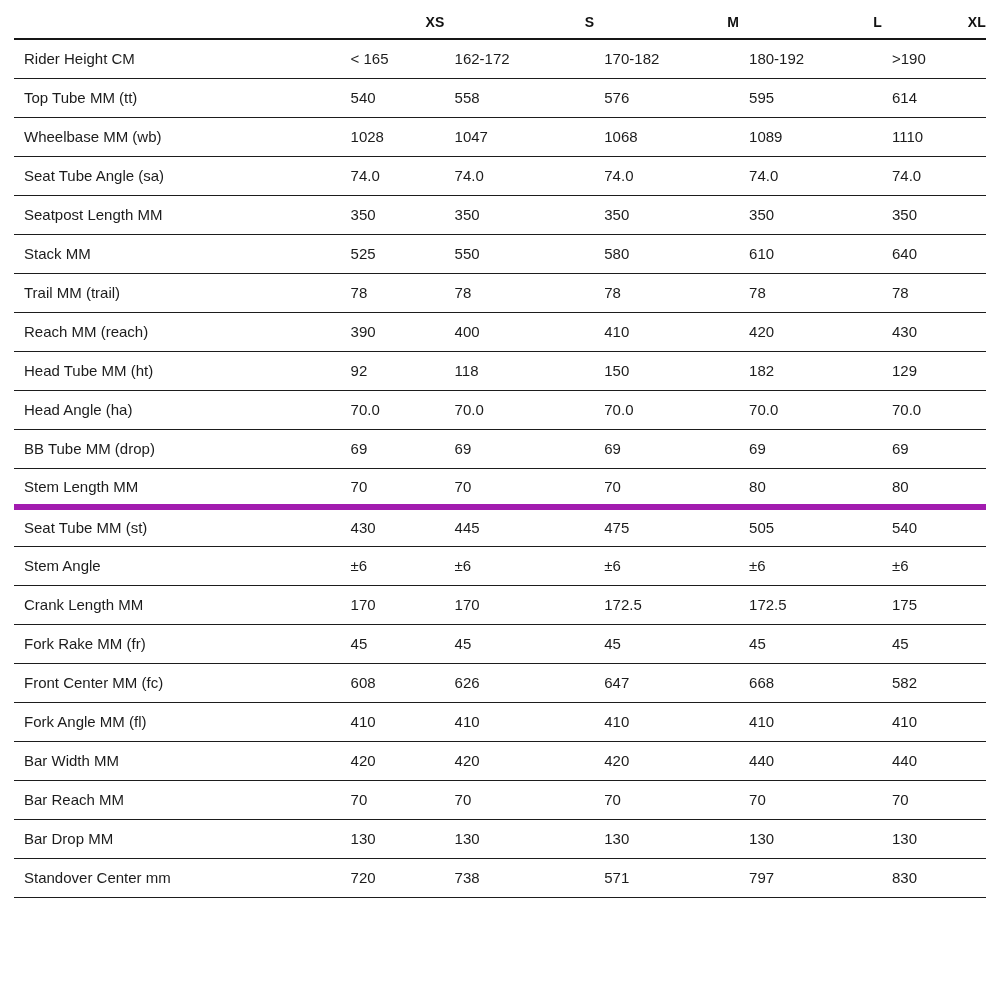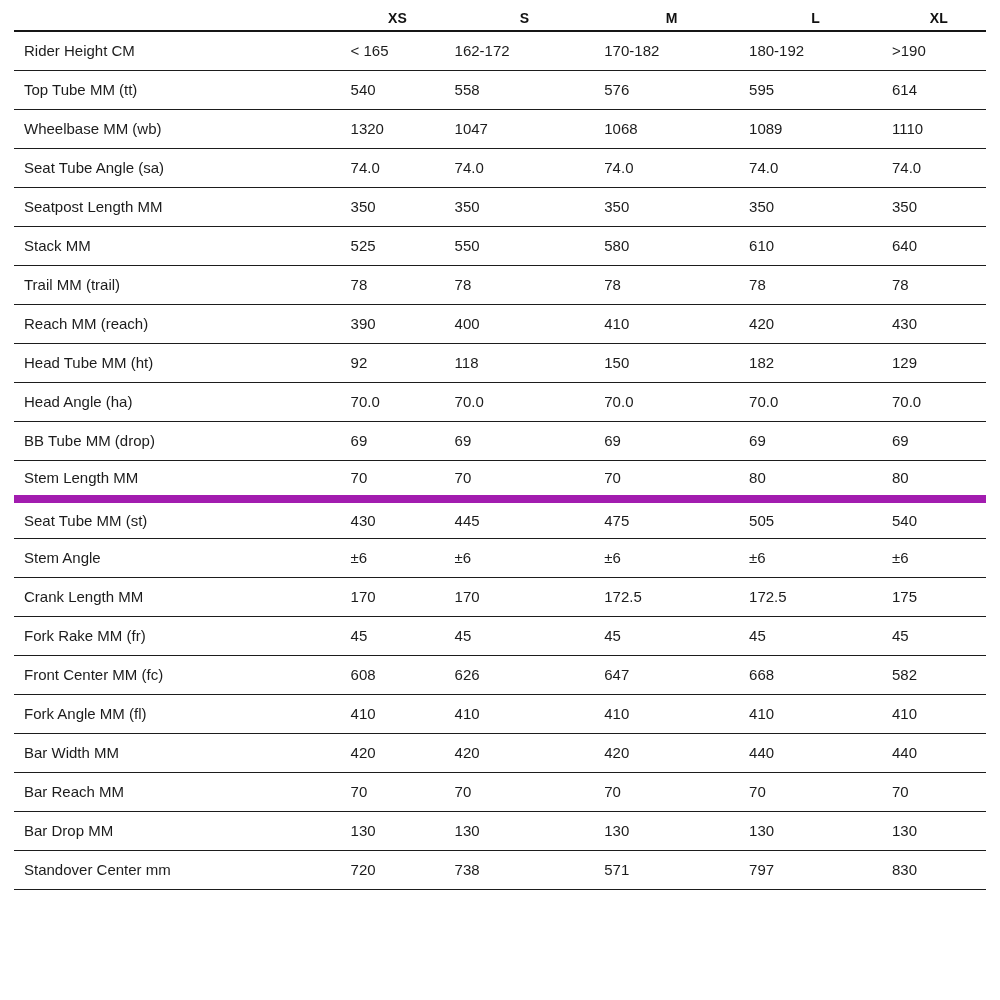--- a/index.html
+++ b/index.html
@@ -21,36 +21,36 @@
     table-layout: fixed;
   }
   col.col-label { width: 33.6%; }
   col.col-xs    { width: 10.7%; }
   col.col-s     { width: 15.4%; }
   col.col-m     { width: 14.9%; }
   col.col-l     { width: 14.7%; }
   col.col-xl    { width: 10.7%; }
 
   thead th {
-    height: 31px;
-    text-align: center;
+    height: 39px;
+    text-align: right;
     vertical-align: middle;
     padding: 6px 0 0 10px;
     font-size: 14px;
     font-weight: 700;
     color: #111111;
     border-bottom: 2px solid #161616;
     letter-spacing: 0.2px;
     margin-top: 48px;
   }
   tbody tr {
     border-bottom: 1px solid #1d1d1d;
   }
   tbody tr.section-start {
-    border-top: 8px solid #a21caf;
+    border-top: 6px solid #a21caf;
     margin-top: 42px;
   }
   tbody th, tbody td {
     height: 39px;
     text-align: left;
     vertical-align: middle;
     padding: 0 0 0 10px;
     font-size: 15px;
     font-weight: 400;
     color: #1c1c1c;
@@ -93,21 +93,21 @@
         <tr>
           <th>Top Tube MM (tt)</th>
           <td>540</td>
           <td>558</td>
           <td>576</td>
           <td>595</td>
           <td>614</td>
         </tr>
         <tr>
           <th>Wheelbase MM (wb)</th>
-          <td>1320</td>
+          <td>1028</td>
           <td>1047</td>
           <td>1068</td>
           <td>1089</td>
           <td>1110</td>
         </tr>
         <tr>
           <th>Seat Tube Angle (sa)</th>
           <td>74.0</td>
           <td>74.0</td>
           <td>74.0</td>

